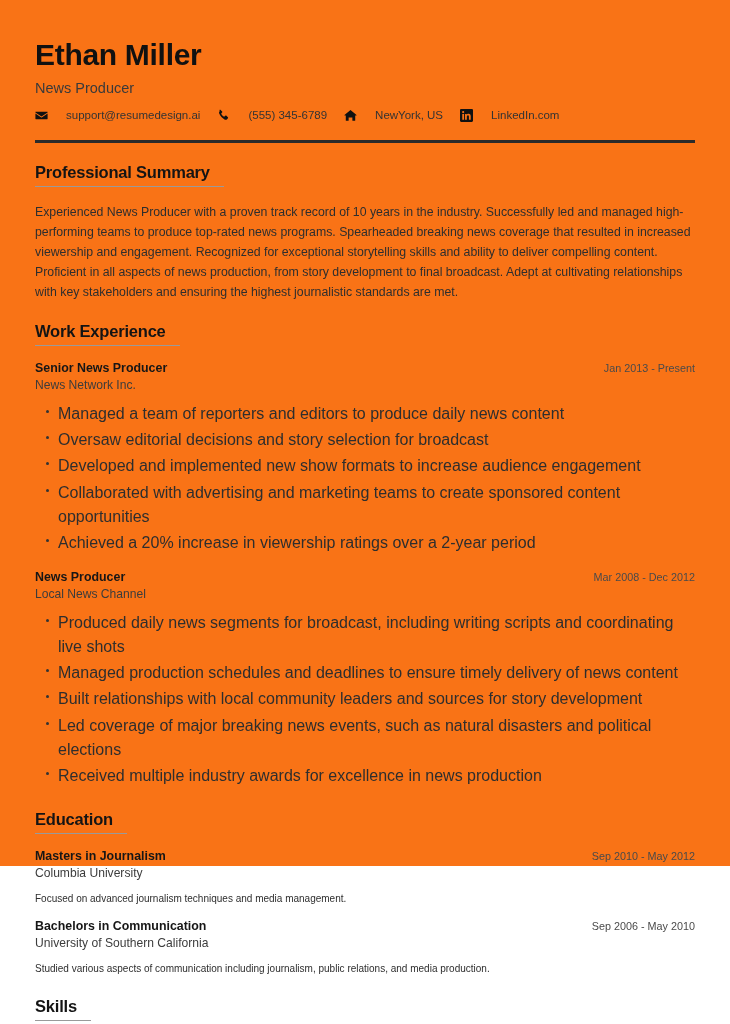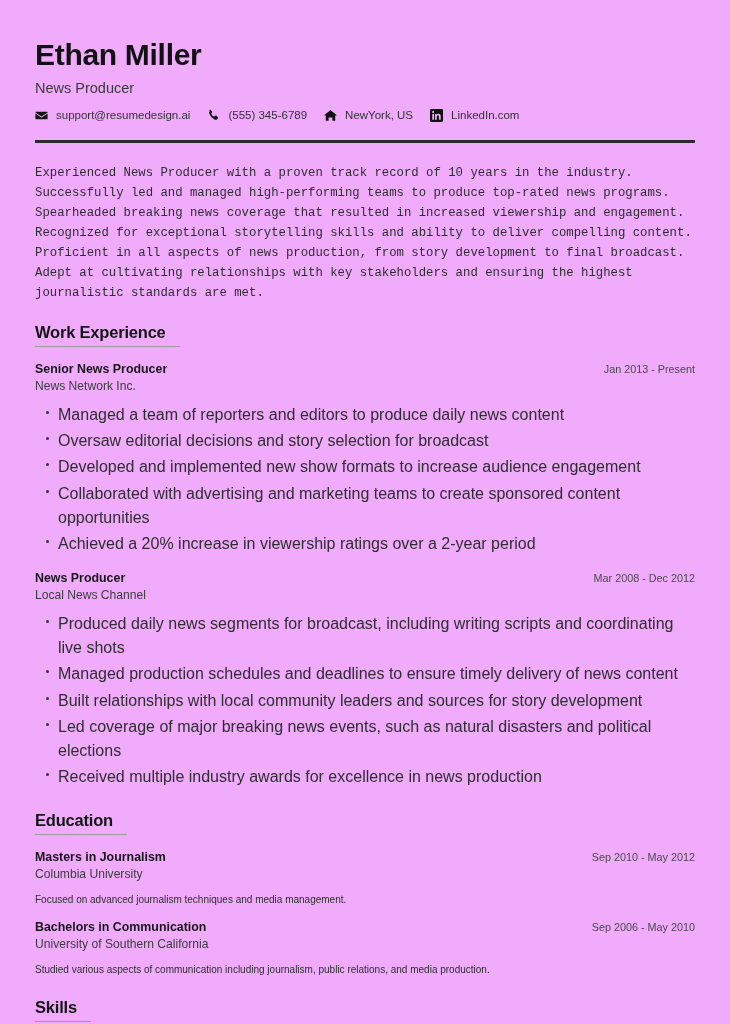--- a/index.html
+++ b/index.html
@@ -8,24 +8,24 @@
     width: 730px;
     height: 1024px;
     background: #ffffff;
     font-family: "Liberation Sans", sans-serif;
     color: #1a1a1a;
     overflow: hidden;
   }
 
   .page {
     width: 730px;
-    height: 1024px;
+    height: 866px;
     padding: 28px 35px 0 35px;
     position: relative;
-    background: #f0abfc;
+    background: #f97316;
   }
 
   
   .name {
     font-size: 30px;
     font-weight: bold;
     letter-spacing: -0.3px;
     color: #111111;
     line-height: 1.15;
     margin-top: 10px;
@@ -40,21 +40,21 @@
   .contact-row {
     display: flex;
     align-items: center;
     margin-top: 13px;
     gap: 17px;
     flex-wrap: nowrap;
   }
   .contact-item {
     display: flex;
     align-items: center;
-    gap: 8px;
+    gap: 18px;
     font-size: 11.5px;
     color: #333333;
     white-space: nowrap;
   }
   .contact-item .ic {
     display: inline-flex;
     align-items: center;
     justify-content: center;
     width: 13px;
     height: 13px;
@@ -82,21 +82,20 @@
     border-bottom: 1.6px solid #9a9a9a;
     padding-right: 14px;
   }
 
   .summary-text {
     margin-top: 15px;
     font-size: 12.3px;
     line-height: 1.63;
     color: #2e2e2e;
     text-align: left;
-    font-family: Liberation Mono, monospace;
   }
 
   
   .entry { margin-top: 13px; }
   .entry.first { margin-top: 15px; }
 
   .entry-head {
     display: flex;
     justify-content: space-between;
     align-items: baseline;
@@ -221,20 +220,21 @@
         </span>
         <span>LinkedIn.com</span>
       </div>
 
     </div>
 
     <div class="header-rule"></div>
   </div>
 
   <div class="section">
+    <div class="section-heading">Professional Summary</div>
     <div class="summary-text">Experienced News Producer with a proven track record of 10 years in the industry. Successfully led and managed high-performing teams to produce top-rated news programs. Spearheaded breaking news coverage that resulted in increased viewership and engagement. Recognized for exceptional storytelling skills and ability to deliver compelling content. Proficient in all aspects of news production, from story development to final broadcast. Adept at cultivating relationships with key stakeholders and ensuring the highest journalistic standards are met.</div>
   </div>
 
   <div class="section">
     <div class="section-heading">Work Experience</div>
 
     <div class="entry first">
       <div class="entry-head">
         <div class="entry-title">Senior News Producer</div>
         <div class="entry-date">Jan 2013 - Present</div>

